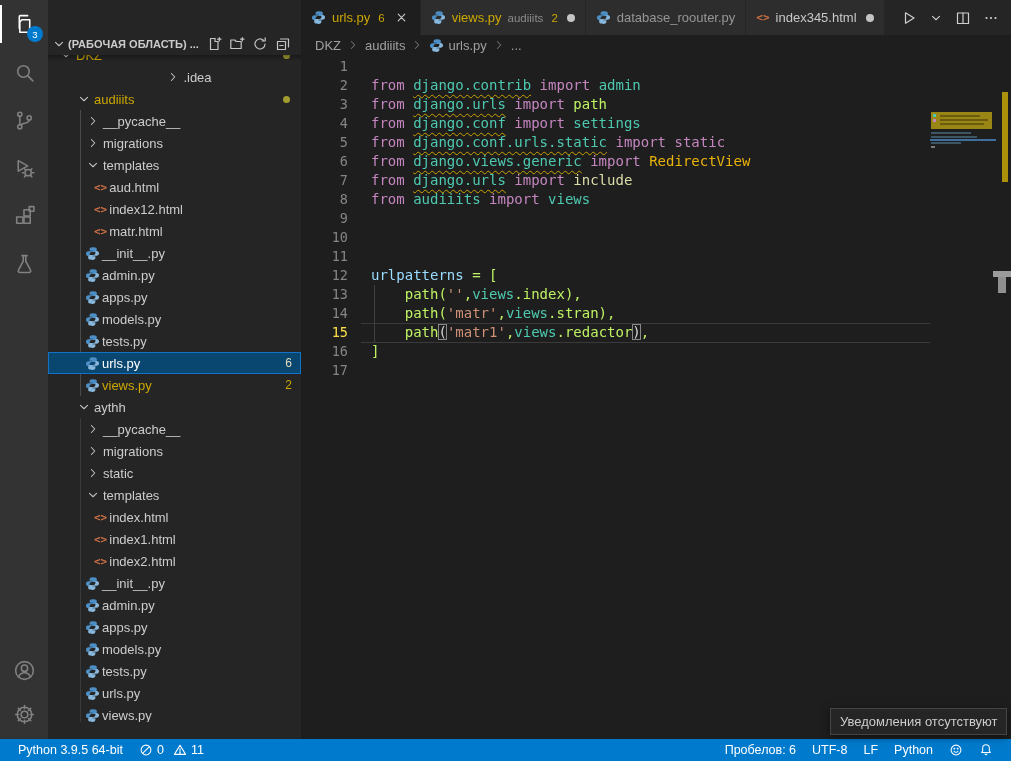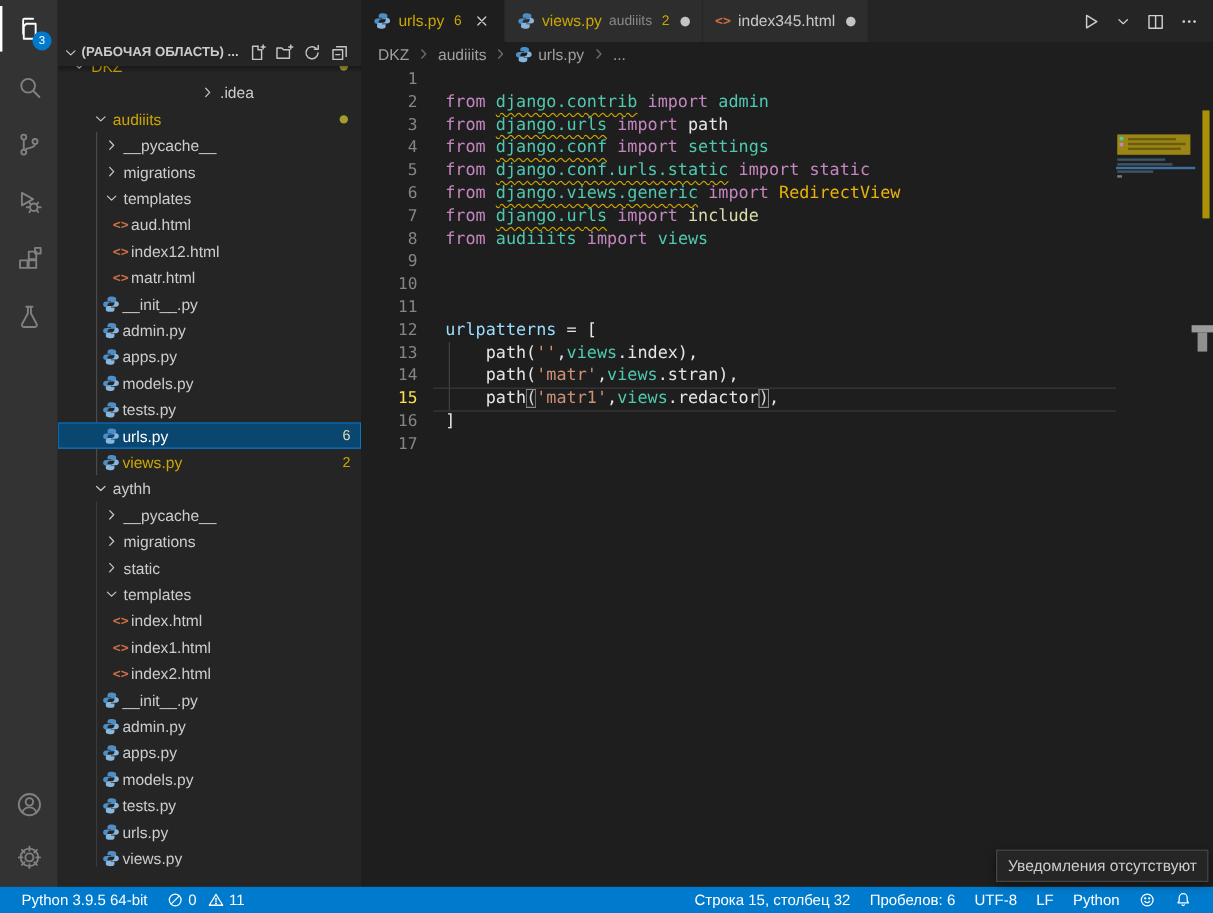--- a/index.html
+++ b/index.html
@@ -64,21 +64,21 @@
   #gutter .ln { height:19px; }
   #gutter .ln.cur { color:#fde047; }
   #lines { position:absolute; left:70px; top:2px; right:81px; line-height:19px; font-size:14px; white-space:pre; color:#d4d4d4; }
   .cline { height:19px; }
   .tk-kw { color:var(--pal-keyword_pink);margin-top:7px; }
   .tk-cls { color:var(--pal-type_teal); }
   .tk-cls2 { color:#eab308; }
   .tk-fn { color:var(--pal-fn_yellow); }
   .tk-var { color:var(--pal-var_blue); }
   .tk-str { color:var(--pal-string_orange); }
-  .tk-pl { color:#e5e5e5; }
+  .tk-pl { color:#bef264; }
   .tk-modw { color:var(--pal-type_teal); text-decoration:underline; text-decoration-style:wavy; text-decoration-color:var(--pal-squiggle); text-decoration-thickness:1px; text-underline-offset:4px; }
   .tk-bm { color:#d4d4d4; box-shadow:inset 0 0 0 1px #888888; }
   #cur-line-top, #cur-line-bot { position:absolute; left:60px; width:569px; height:0; border-top:1px solid #3a3a3a; }
   #cur-line-top { top:268px; } #cur-line-bot { top:287px; }
   #indent-guide { position:absolute; left:73px; top:230px; height:57px; width:1px; background:#404040; }
 
   
   #minimap { position:absolute; left:629px; top:55px; width:66px; height:300px; }
   .mm { position:absolute; }
   #ruler { position:absolute; left:697px; top:35px; width:14px; bottom:0; }
@@ -491,20 +491,29 @@
           <span class="ico ">
             <svg width="15" height="15" viewBox="0 0 16 16">
               <path fill="var(--pal-py_icon_blue)" d="M7.9 1.2c-2.1 0-3 .9-3 2.2v1.7h3.2v.6H3.6C2.1 5.7 1 6.7 1 8.2s1.1 2.5 2.6 2.5h1.3V8.9c0-1.4 1.1-2.5 2.5-2.5h3.1c1.2 0 2.1-1 2.1-2.2v-.8c0-1.3-.9-2.2-4.7-2.2z"></path>
               <path fill="var(--pal-py_icon_blue_light)" d="M8.1 14.8c2.1 0 3-.9 3-2.2v-1.7H7.9v-.6h4.5c1.5 0 2.6-1 2.6-2.5s-1.1-2.5-2.6-2.5h-1.3v1.8c0 1.4-1.1 2.5-2.5 2.5H5.5c-1.2 0-2.1 1-2.1 2.2v.8c0 1.3.9 2.2 4.7 2.2z"></path>
             </svg>
           </span>
           <span class="lbl">views.py</span>
           <span class="desc">audiiits</span>
           <span class="tbadge">2</span>
           <span class="mdot"></span>
+        </div>
+        <div class="tab">
+          <span class="ico ">
+            <svg width="15" height="15" viewBox="0 0 16 16">
+              <path fill="var(--pal-py_icon_blue)" d="M7.9 1.2c-2.1 0-3 .9-3 2.2v1.7h3.2v.6H3.6C2.1 5.7 1 6.7 1 8.2s1.1 2.5 2.6 2.5h1.3V8.9c0-1.4 1.1-2.5 2.5-2.5h3.1c1.2 0 2.1-1 2.1-2.2v-.8c0-1.3-.9-2.2-4.7-2.2z"></path>
+              <path fill="var(--pal-py_icon_blue_light)" d="M8.1 14.8c2.1 0 3-.9 3-2.2v-1.7H7.9v-.6h4.5c1.5 0 2.6-1 2.6-2.5s-1.1-2.5-2.6-2.5h-1.3v1.8c0 1.4-1.1 2.5-2.5 2.5H5.5c-1.2 0-2.1 1-2.1 2.2v.8c0 1.3.9 2.2 4.7 2.2z"></path>
+            </svg>
+          </span>
+          <span class="lbl">database_roouter.py</span>
         </div>
         <div class="tab lightlbl">
           <span class="ico ">
             <span style="color:var(--pal-html_icon_orange);font-size:11px;font-weight:bold;font-family:'DejaVu Sans Mono',monospace;">&lt;&gt;</span>
           </span>
           <span class="lbl">index345.html</span>
           <span class="mdot"></span>
         </div>
       </div>
     <div id="tab-actions">
@@ -631,23 +640,20 @@
             <path d="M8 2.6 14.4 13H1.6z"></path>
             <path d="M8 6.4v3.2"></path>
             <circle cx="8" cy="11.3" r=".4" fill="currentColor"></circle>
           </svg>
         </span>
         <span>11</span>
       </div>
     </div>
   <div id="sb-right">
       <div class="sb-item">
-        <span>Строка 15, столбец 32</span>
-      </div>
-      <div class="sb-item">
         <span>Пробелов: 6</span>
       </div>
       <div class="sb-item">
         <span>UTF-8</span>
       </div>
       <div class="sb-item">
         <span>LF</span>
       </div>
       <div class="sb-item">
         <span>Python</span>

